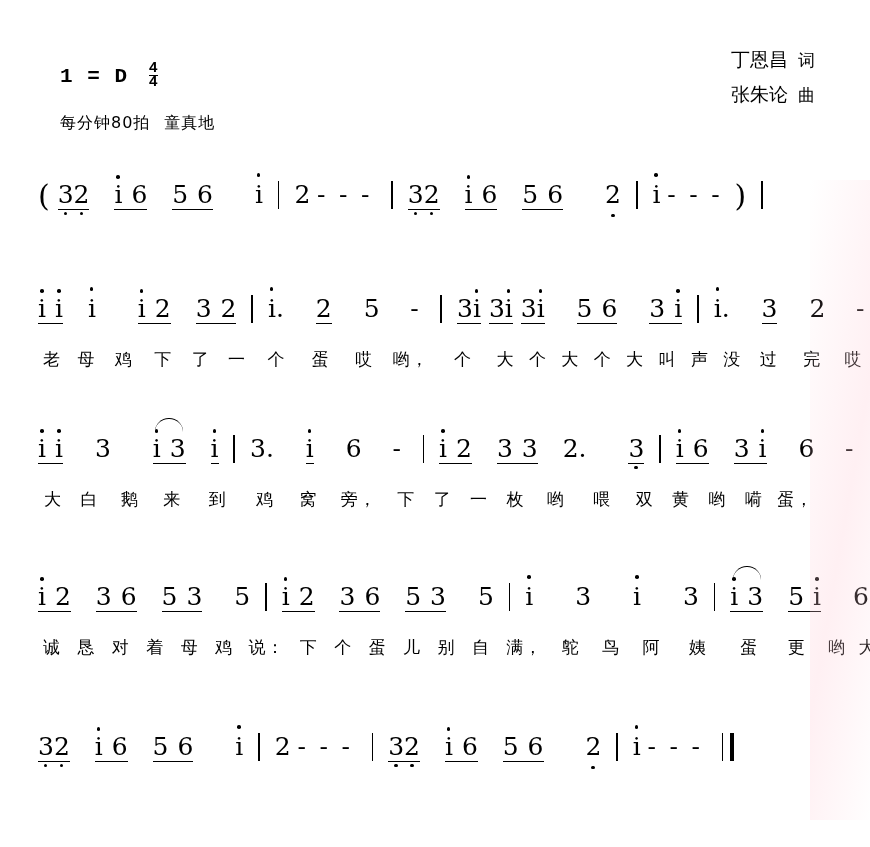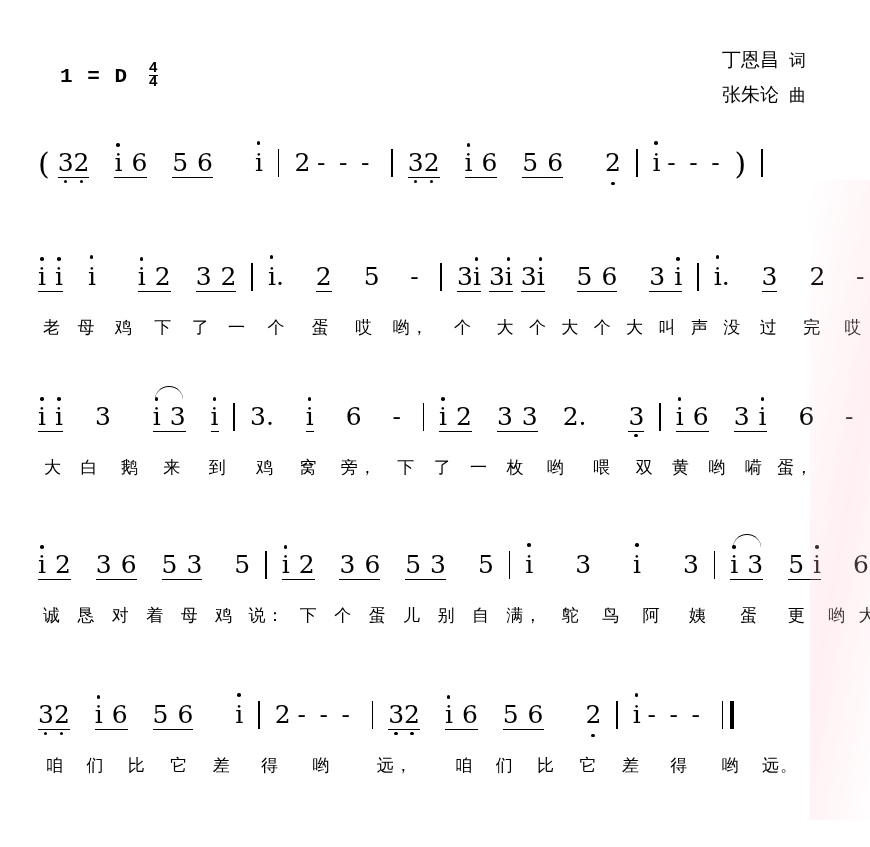--- a/index.html
+++ b/index.html
@@ -28,21 +28,21 @@
     font-weight: bold;
     font-size: 33px;
     letter-spacing: 3px;
     padding-top: 12px;
     color: #000;
   }
 
   
   .credits {
     position: absolute;
-    right: 64px;
+    right: 55px;
     top: 42px;
     text-align: left;
     font-size: 19px;
     line-height: 34px;
     font-family: "DejaVu Serif", serif;
   }
   .credits .role {
     margin-left: 10px;
     font-size: 17px;
   }
@@ -87,20 +87,21 @@
     left: 0;
     width: 870px;
   }
   .notes {
     position: relative;
     height: 54px;
     font-family: "DejaVu Serif", serif;
     font-size: 25px;
     white-space: nowrap;
     padding-left: 38px;
+    margin-top: 32px;
   }
   .lyrics {
     position: relative;
     height: 30px;
     font-family: "DejaVu Sans", sans-serif;
     font-size: 17px;
     white-space: nowrap;
     padding-left: 38px;
     letter-spacing: 1px;
   }
@@ -233,20 +234,23 @@
   </div>
 
   <div class="keyblock">
     <span class="key">1 = D</span>
     <span class="meter">
       <span class="num">4</span>
       <span class="den">4</span>
     </span>
   </div>
 
+  <div class="tempo">
+    <span>每分钟80拍</span><span class="mood">童真地</span>
+  </div>
 
   <div class="system" style="top:146px;">
     <div class="notes">
       <span class="paren">(</span>
       <span class="beam"><span class="n lo">3</span><span class="n lo">2</span></span>
       <span class="sp"></span>
       <span class="beam"><span class="n hi">i</span><span class="sp"></span><span class="n">6</span></span>
       <span class="sp"></span>
       <span class="beam"><span class="n">5</span><span class="sp"></span><span class="n">6</span></span>
       <span class="sp3"></span>
@@ -460,36 +464,18 @@
       <span class="sp"></span>
       <span class="beam"><span class="n hi">i</span><span class="sp"></span><span class="n">6</span></span>
       <span class="sp"></span>
       <span class="beam"><span class="n">5</span><span class="sp"></span><span class="n">6</span></span>
       <span class="sp3"></span>
       <span class="n lo">2</span>
       <span class="bar"></span>
       <span class="n hi">i</span><span class="dash">-</span><span class="dash">-</span><span class="dash">-</span>
       <span class="bar final"></span>
     </div>
-    <div class="lyrics">
-      <span class="ly" style="width:34px">咱</span>
-      <span class="ly" style="width:34px">们</span>
-      <span class="ly" style="width:36px">比</span>
-      <span class="ly" style="width:36px">它</span>
-      <span class="ly" style="width:36px">差</span>
-      <span class="ly" style="width:48px">得</span>
-      <span class="ly" style="width:42px">哟</span>
-      <span class="ly" style="width:92px">远，</span>
-      <span class="ly" style="width:34px">咱</span>
-      <span class="ly" style="width:34px">们</span>
-      <span class="ly" style="width:36px">比</span>
-      <span class="ly" style="width:36px">它</span>
-      <span class="ly" style="width:36px">差</span>
-      <span class="ly" style="width:48px">得</span>
-      <span class="ly" style="width:42px">哟</span>
-      <span class="ly" style="width:44px">远。</span>
-    </div>
   </div>
 
   <div class="watermark"></div>
 
 
 </div>
 
 </body></html>

